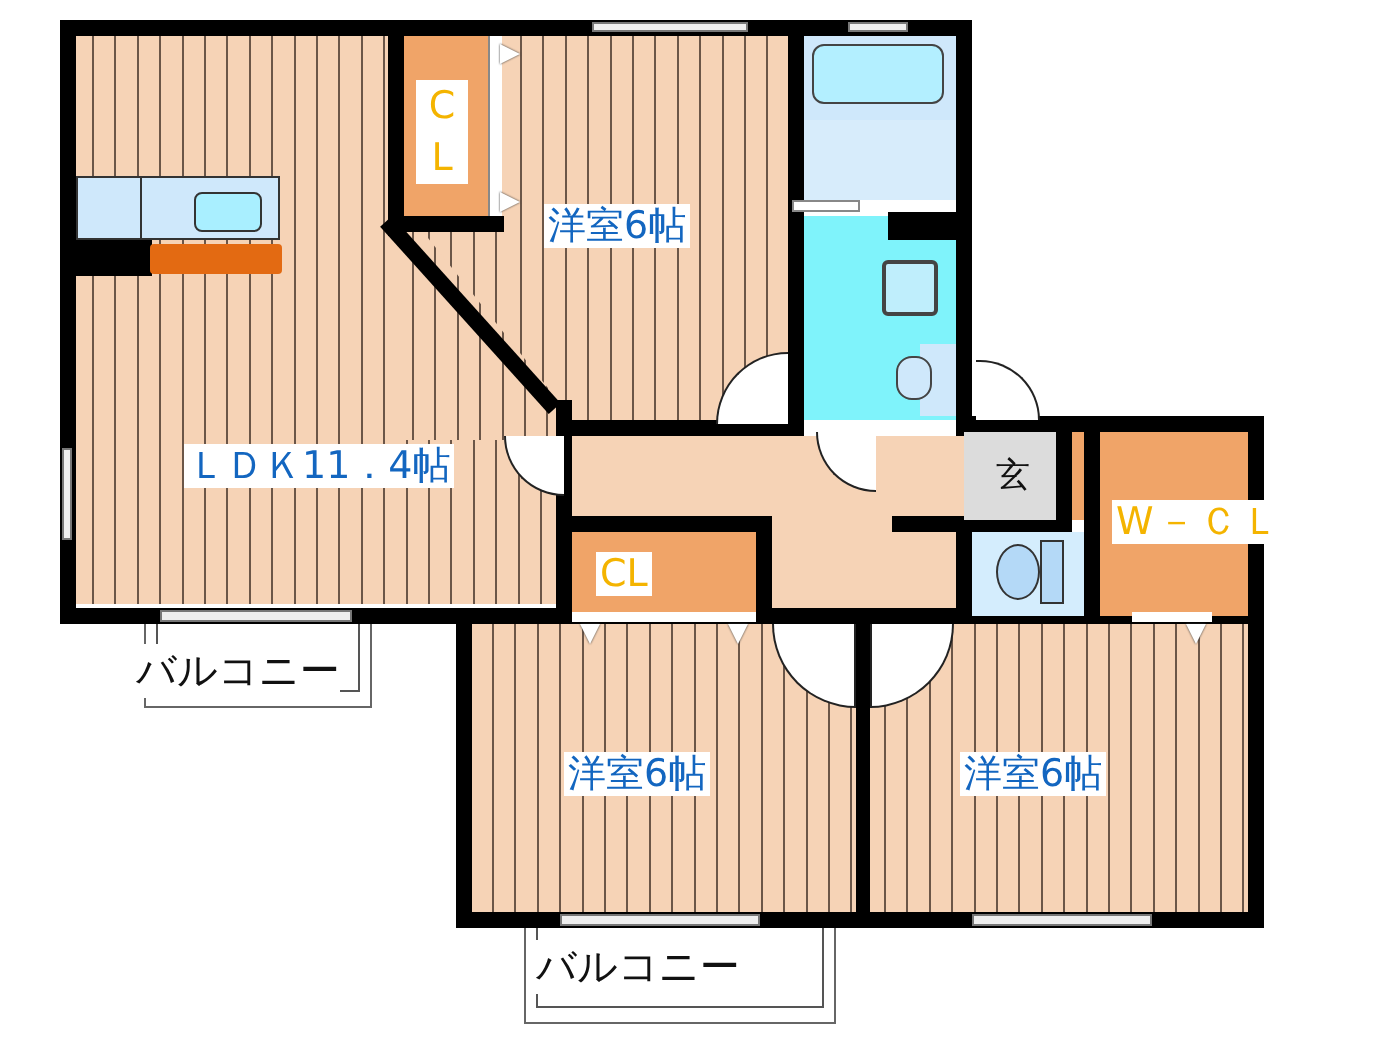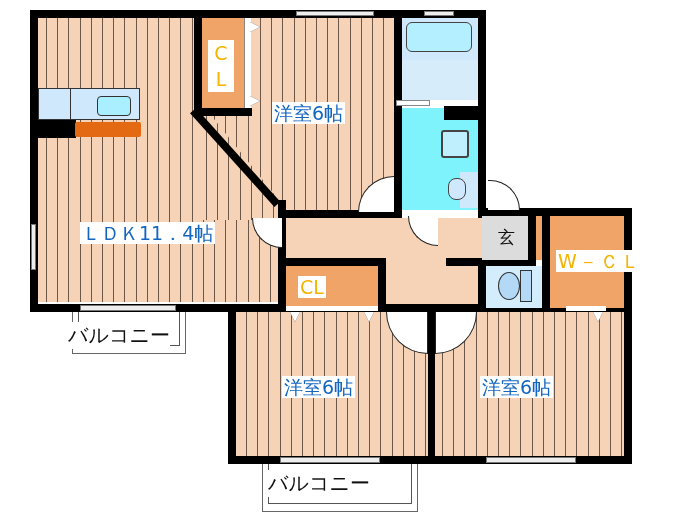--- a/index.html
+++ b/index.html
@@ -138,16 +138,16 @@
 <div class="abs window" style="left:486px;top:457px;width:90px;height:6px;"></div>
 
 <div class="abs balc" style="left:72px;top:312px;width:114px;height:42px;border-top:none;"></div>
 <div class="abs balc-inner" style="left:78px;top:312px;width:102px;height:34px;border-top:none;background:#fff;"></div>
 <div class="abs label-dark" style="left:68px;top:322px;font-size:20px;background:#fff;">バルコニー</div>
 
 <div class="abs balc" style="left:262px;top:464px;width:156px;height:48px;border-top:none;"></div>
 <div class="abs balc-inner" style="left:268px;top:464px;width:144px;height:40px;border-top:none;background:#fff;"></div>
 <div class="abs label-dark" style="left:268px;top:470px;font-size:20px;background:#fff;">バルコニー</div>
 
-<div class="abs label" style="left:80px;top:222px;">ＬＤＫ11．4帖</div>
+<div class="abs label" style="left:92px;top:222px;">ＬＤＫ11．4帖</div>
 <div class="abs label" style="left:272px;top:102px;">洋室6帖</div>
 <div class="abs label" style="left:282px;top:376px;">洋室6帖</div>
 <div class="abs label" style="left:480px;top:376px;">洋室6帖</div>
 
 </body></html>

